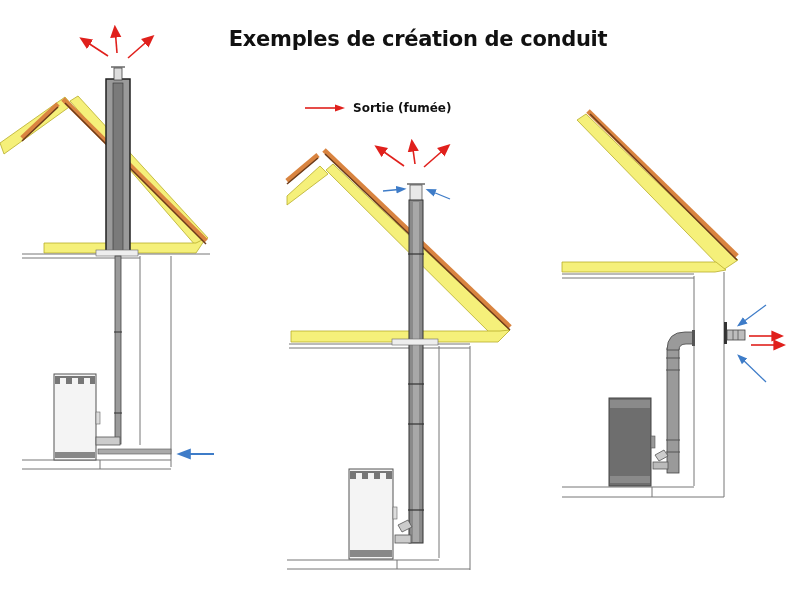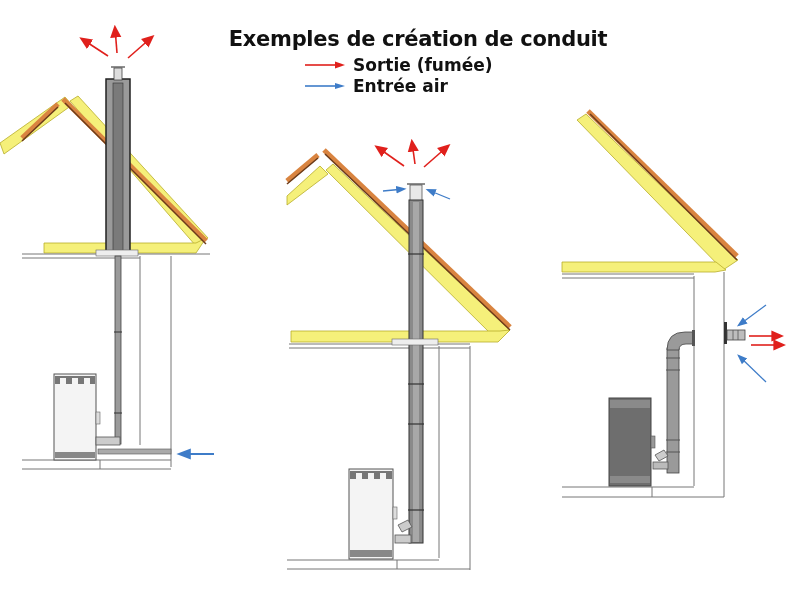--- a/index.html
+++ b/index.html
@@ -1,41 +1,34 @@
 <!DOCTYPE html>
 <html><head>
 <meta charset="utf-8">
 <style>
   html, body { margin: 0; padding: 0; background: #ffffff; }
   body { width: 795px; height: 596px; position: relative; overflow: hidden; font-family: "DejaVu Sans", sans-serif; }
   .title { position: absolute; left: 0; width: 836px; top: 27px; text-align: center; font-weight: bold; font-size: 21px; color: #111; letter-spacing: -0.3px; }
   .legend { position: absolute; left: 305px; top: 54px; }
-  .legend-row { display: flex; align-items: center; height: 21px; font-weight: bold; font-size: 17px; color: #111; }
+  .legend-row { display: flex; align-items: center; height: 21px; font-weight: bold; font-size: 12px; color: #111; margin-top: 43px; }
   .legend-row svg { margin-right: 8px; }
   svg.diagram { position: absolute; left: 0; top: 0; }
 </style>
 </head>
 <body>
 
 <div class="title">Exemples de création de conduit</div>
 
 <div class="legend">
   <div class="legend-row">
     <svg width="40" height="10">
       <line x1="0" y1="5" x2="32" y2="5" stroke="#e0201c" stroke-width="1.6"></line>
       <polygon points="30,1.5 40,5 30,8.5" fill="#e0201c"></polygon>
     </svg>
     <span>Sortie (fumée)</span>
-  </div>
-  <div class="legend-row">
-    <svg width="40" height="10">
-      <line x1="0" y1="5" x2="32" y2="5" stroke="#3e7cc8" stroke-width="1.6"></line>
-      <polygon points="30,2 40,5 30,8" fill="#3e7cc8"></polygon>
-    </svg>
-    <span>Entrée air</span>
   </div>
 </div>
 
 <svg class="diagram" width="795" height="596" viewBox="0 0 795 596">
   <defs>
     <marker id="redHead" markerWidth="8" markerHeight="8" refX="6" refY="4" orient="auto">
       <polygon points="0,0.5 8,4 0,7.5" fill="#e0201c"></polygon>
     </marker>
     <marker id="blueHead" markerWidth="8" markerHeight="8" refX="6" refY="4" orient="auto">
       <polygon points="0,1 8,4 0,7" fill="#3e7cc8"></polygon>

